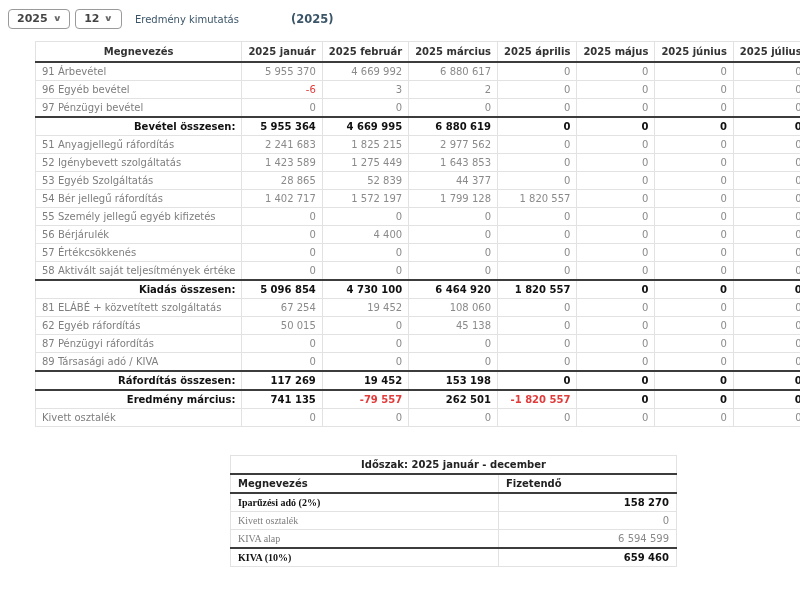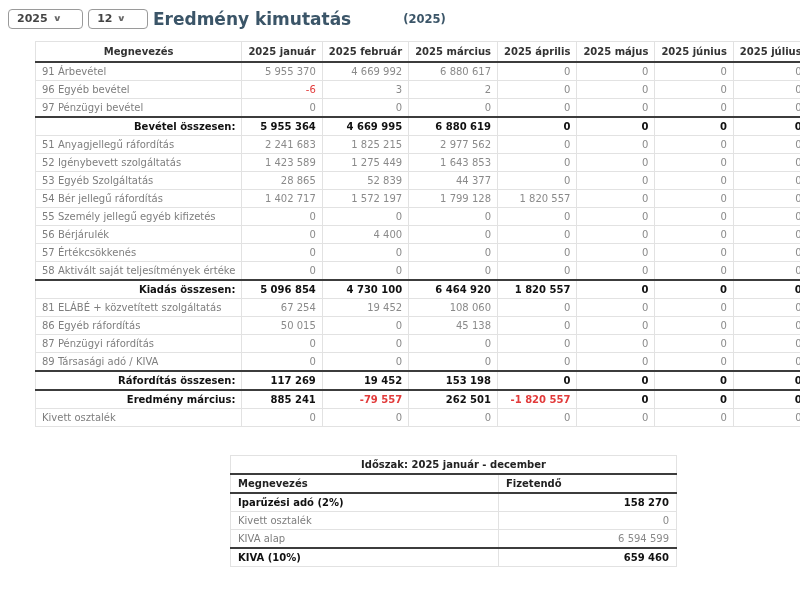--- a/index.html
+++ b/index.html
@@ -9,26 +9,26 @@
     -webkit-font-smoothing:antialiased;
   }
   
   .topbar{
     display:flex;align-items:center;
     margin:8px 0 0 8px;height:22px;
   }
   .select{
     display:inline-flex;align-items:center;gap:6px;
     border:1px solid #9a9a9a;border-radius:4px;background:#fff;
-    padding:2px 22px 3px 8px;margin-right:5px;
+    padding:2px 9px 3px 8px;margin-right:5px;
     font-size:11px;font-weight:bold;color:#444;cursor:pointer;
   }
   .select .chev{font-size:8px;color:#666;transform:scaleX(1.4);}
   .page-title{
-    font-size:17px;font-weight:bold;color:#3b5568;
+    font-size:10px;font-weight:normal;color:#3b5568;margin-left:8px;
   }
   .year-label{
     font-size:11.5px;font-weight:bold;color:#3b5568;margin-left:52px;
   }
   
   .table-wrap{
     width:800px;overflow:hidden;box-sizing:border-box;
     padding-left:35px;margin-top:11px;
   }
   table{border-collapse:collapse;background:#fff;table-layout:fixed;}
@@ -55,21 +55,21 @@
   }
   #summary-table th{font-weight:bold;color:#222;}
   #summary-table th.period{
     text-align:center;border-bottom:2px solid #3c3c3c;padding:3px 6px;margin-left:16px;
   }
   #summary-table th.colh{
     text-align:left;border-bottom:2px solid #3c3c3c;
   }
   #summary-table th.c1,#summary-table td.c1{width:268px;}
   #summary-table th.c2,#summary-table td.c2{width:178px;}
-  #summary-table td.c1{text-align:left;color:#7e7e7e;}
+  #summary-table td.c1{text-align:left;color:#7e7e7e;font-family:Liberation Serif, serif;}
   #summary-table td.c2{text-align:right;color:#8a8a8a;border-radius:9px;}
   #summary-table tr.total td{font-weight:bold;color:#111;}
   #summary-table tr.dark-top td{border-top:2px solid #3c3c3c;}
 </style>
 </head>
 <body>
 
 <div class="topbar">
   <div class="select">
     <span>2025</span>
@@ -233,21 +233,21 @@
           <td class="label">81 ELÁBÉ + közvetített szolgáltatás</td>
           <td class="val">67 254</td>
           <td class="val">19 452</td>
           <td class="val">108 060</td>
           <td class="val">0</td>
           <td class="val">0</td>
           <td class="val">0</td>
           <td class="val">0</td>
         </tr>
         <tr>
-          <td class="label">86 Egyéb ráfordítás</td>
+          <td class="label">62 Egyéb ráfordítás</td>
           <td class="val">50 015</td>
           <td class="val">0</td>
           <td class="val">45 138</td>
           <td class="val">0</td>
           <td class="val">0</td>
           <td class="val">0</td>
           <td class="val">0</td>
         </tr>
         <tr>
           <td class="label">87 Pénzügyi ráfordítás</td>
@@ -274,21 +274,21 @@
           <td class="val">117 269</td>
           <td class="val">19 452</td>
           <td class="val">153 198</td>
           <td class="val">0</td>
           <td class="val">0</td>
           <td class="val">0</td>
           <td class="val">0</td>
         </tr>
         <tr class="total">
           <td class="label">Eredmény március:</td>
-          <td class="val">885 241</td>
+          <td class="val">741 135</td>
           <td class="val neg">-79 557</td>
           <td class="val">262 501</td>
           <td class="val neg">-1 820 557</td>
           <td class="val">0</td>
           <td class="val">0</td>
           <td class="val">0</td>
         </tr>
         <tr>
           <td class="label">Kivett osztalék</td>
           <td class="val">0</td>

